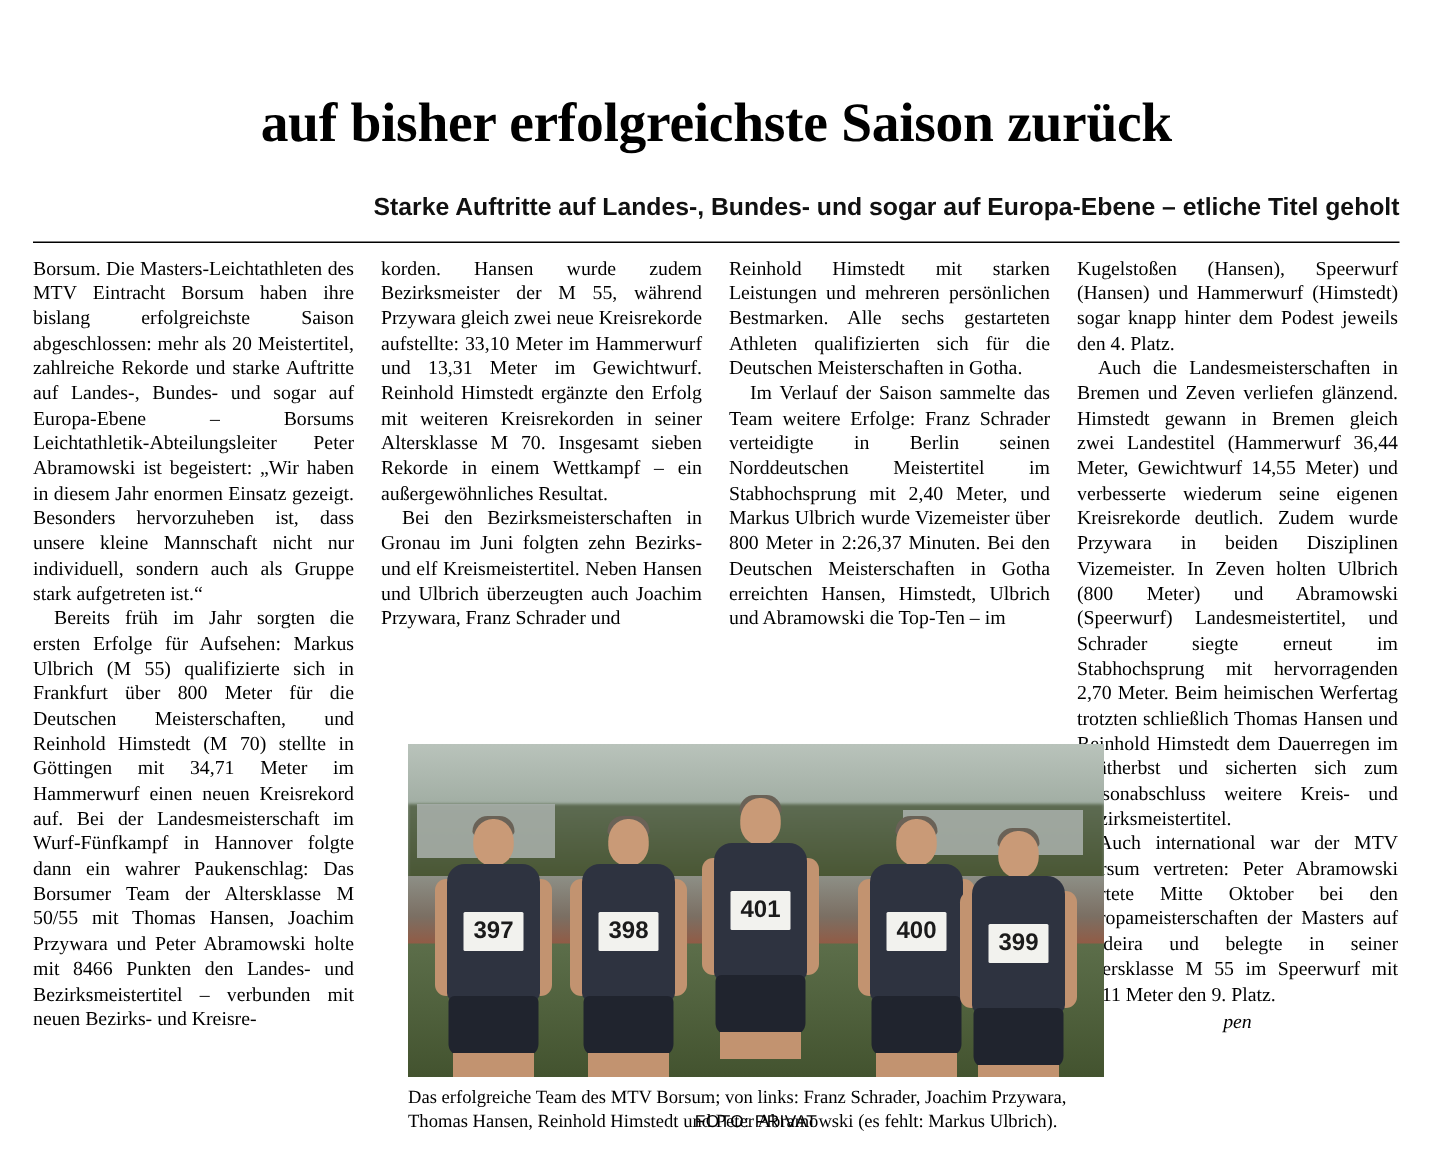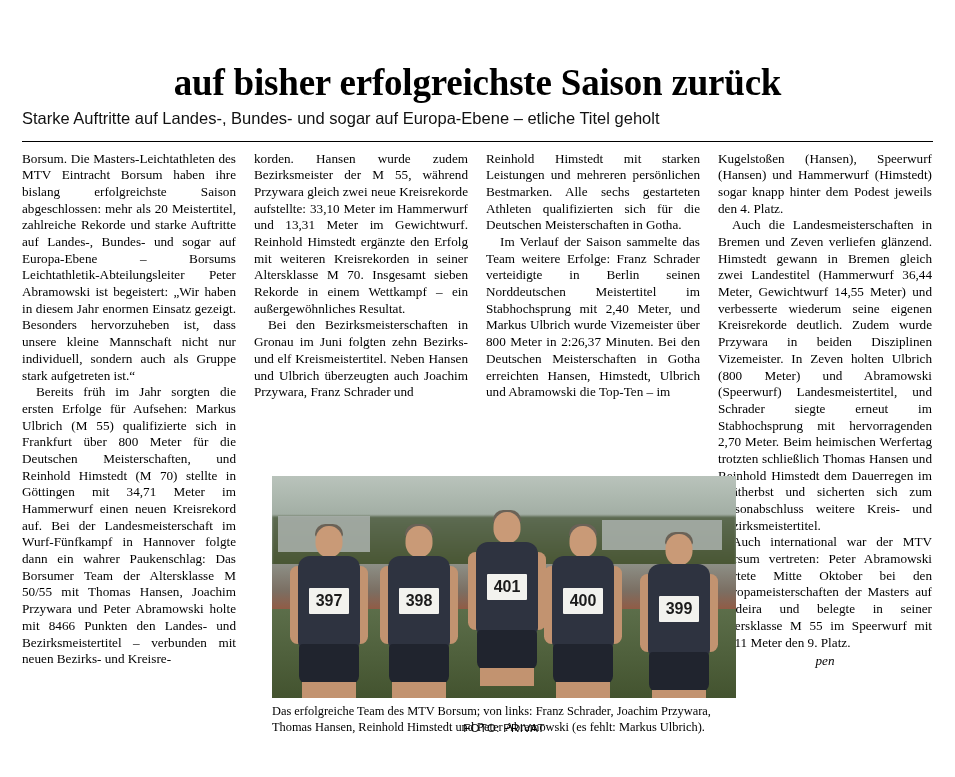--- a/index.html
+++ b/index.html
@@ -27,23 +27,23 @@
     font-size: 37px;
     line-height: 1.17;
     text-align: center;
     letter-spacing: -0.2px;
     margin: 0 0 2px 0;
     padding: 0 6px;
   }
   .subhead {
     font-family: "Liberation Sans", sans-serif;
     font-size: 16.5px;
-    font-weight: normal;
-    text-align: left;
-    margin: 4px 0 13px 0;
+    font-weight: bold;
+    text-align: right;
+    margin: 24px 0 13px 0;
     color: #111;
   }
   .rule {
     border: none;
     border-top: 1px solid #000;
     margin: 0 0 9px 0;
     height: 0;
   }
   .columns {
     position: relative;
@@ -285,21 +285,21 @@
           <div class="a-hair"></div>
           <div class="a-head"></div>
           <div class="a-skin-arm-l"></div>
           <div class="a-skin-arm-r"></div>
           <div class="a-body"></div>
           <div class="a-shorts"></div>
           <div class="a-legs"></div>
           <div class="bibnum">401</div>
         </div>
 
-        <div class="athlete" style="left:268px;">
+        <div class="athlete" style="left:296px;">
           <div class="a-hair"></div>
           <div class="a-head"></div>
           <div class="a-skin-arm-l"></div>
           <div class="a-skin-arm-r"></div>
           <div class="a-body"></div>
           <div class="a-shorts"></div>
           <div class="a-legs"></div>
           <div class="bibnum">400</div>
         </div>
 

